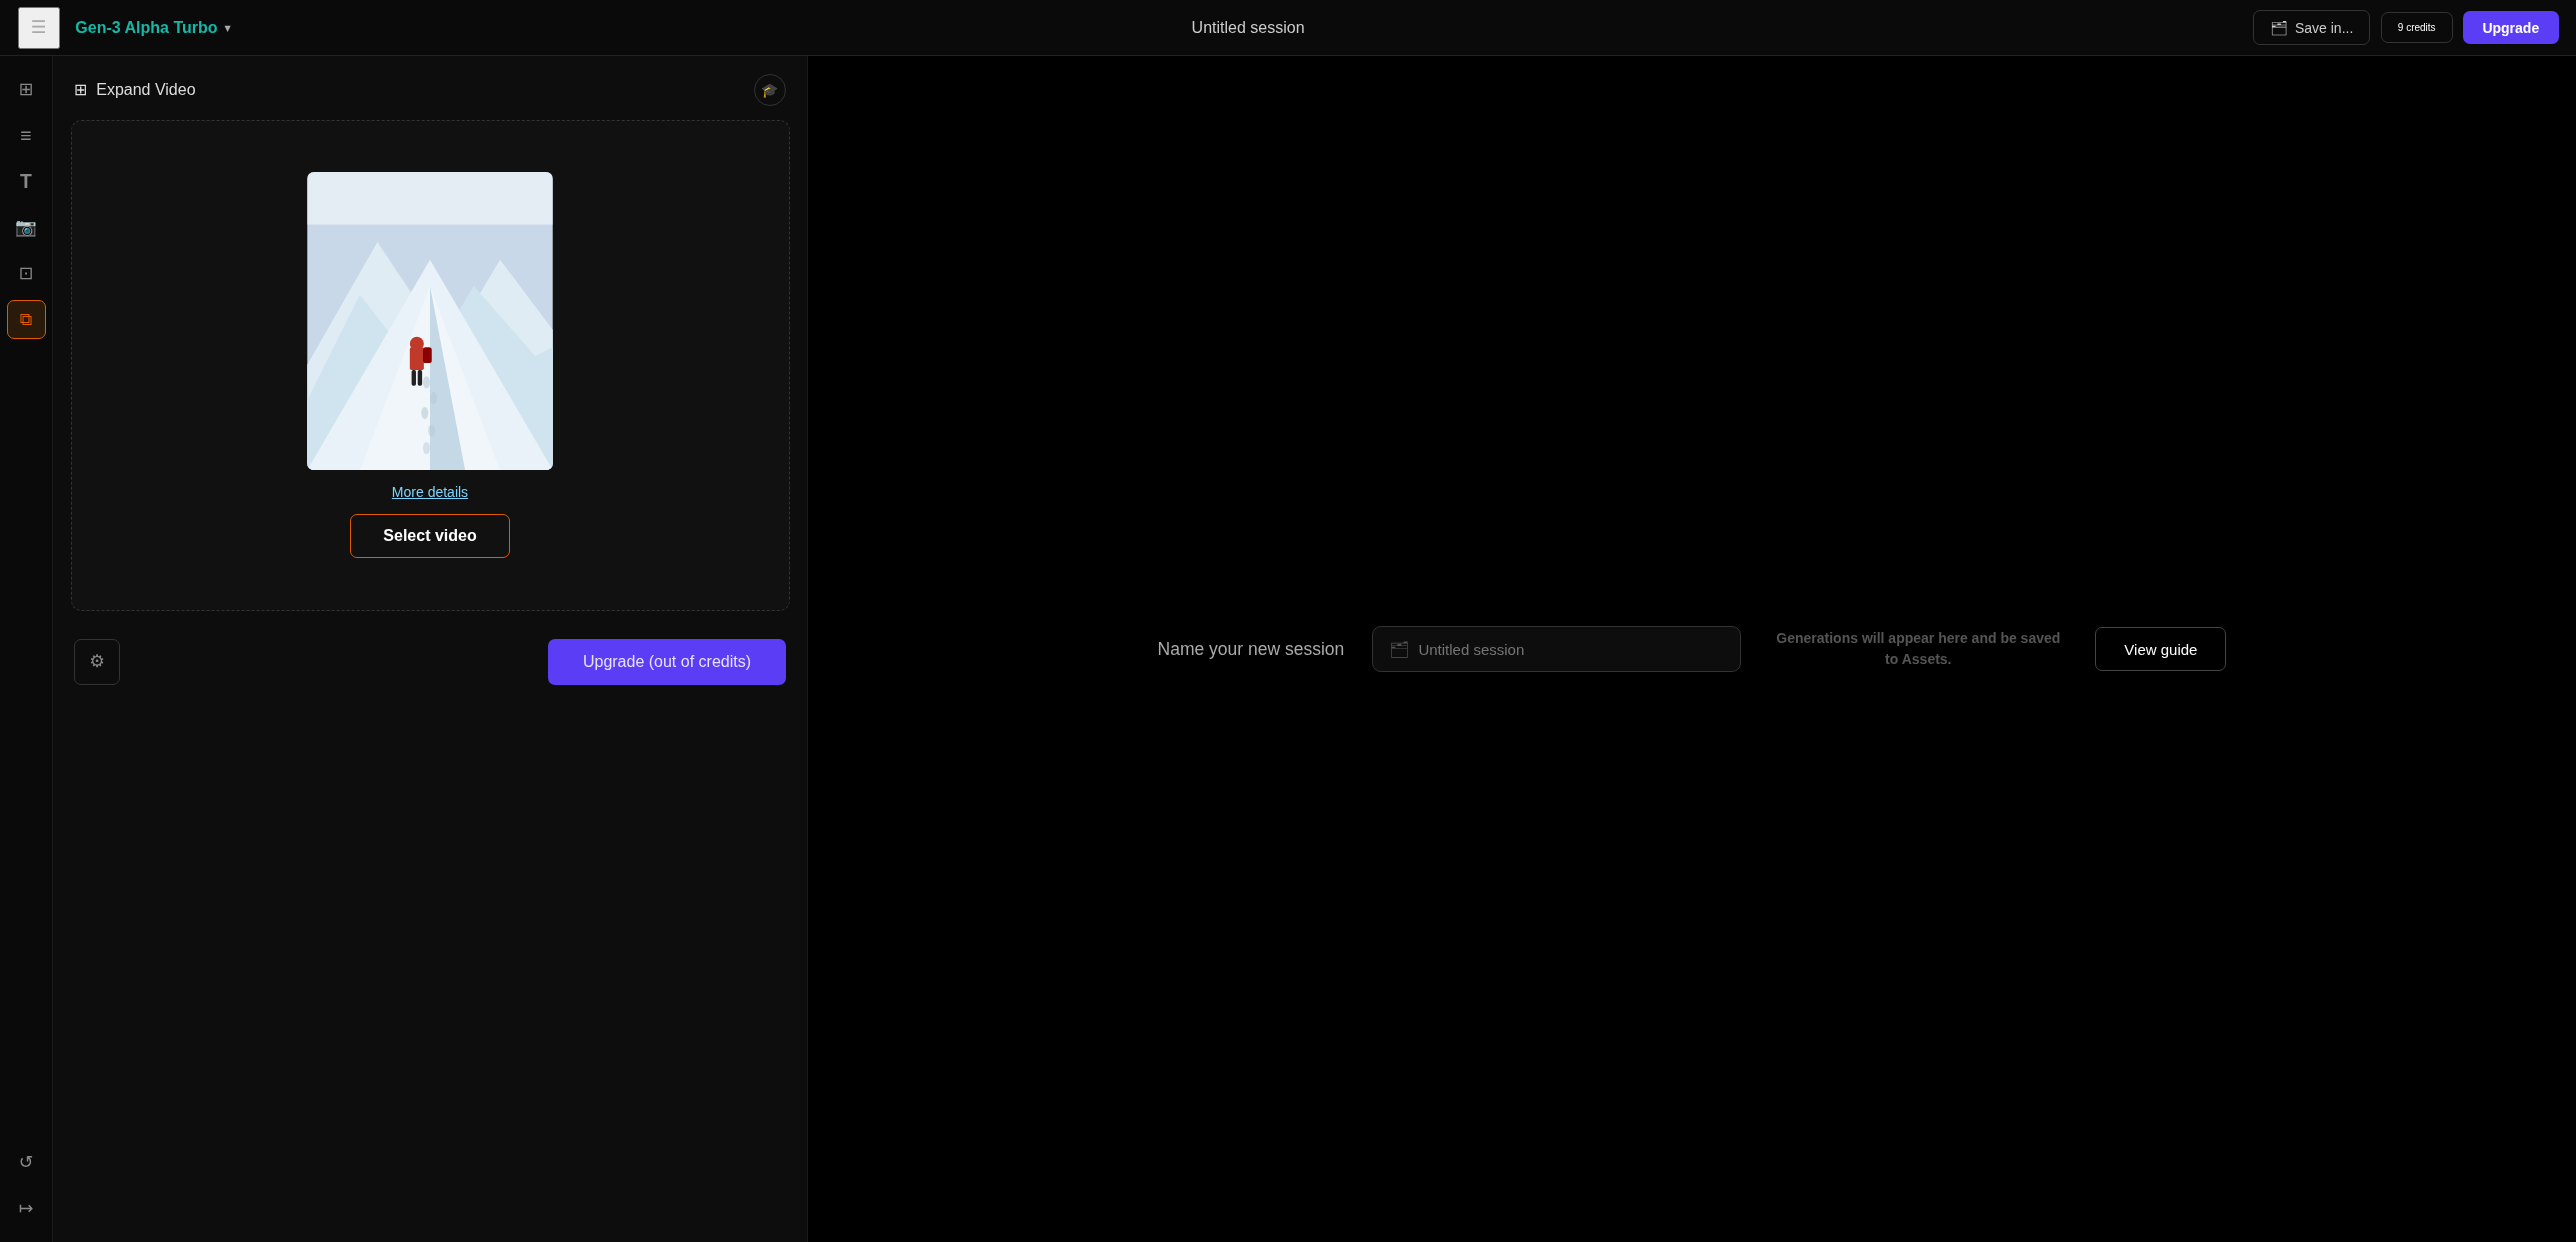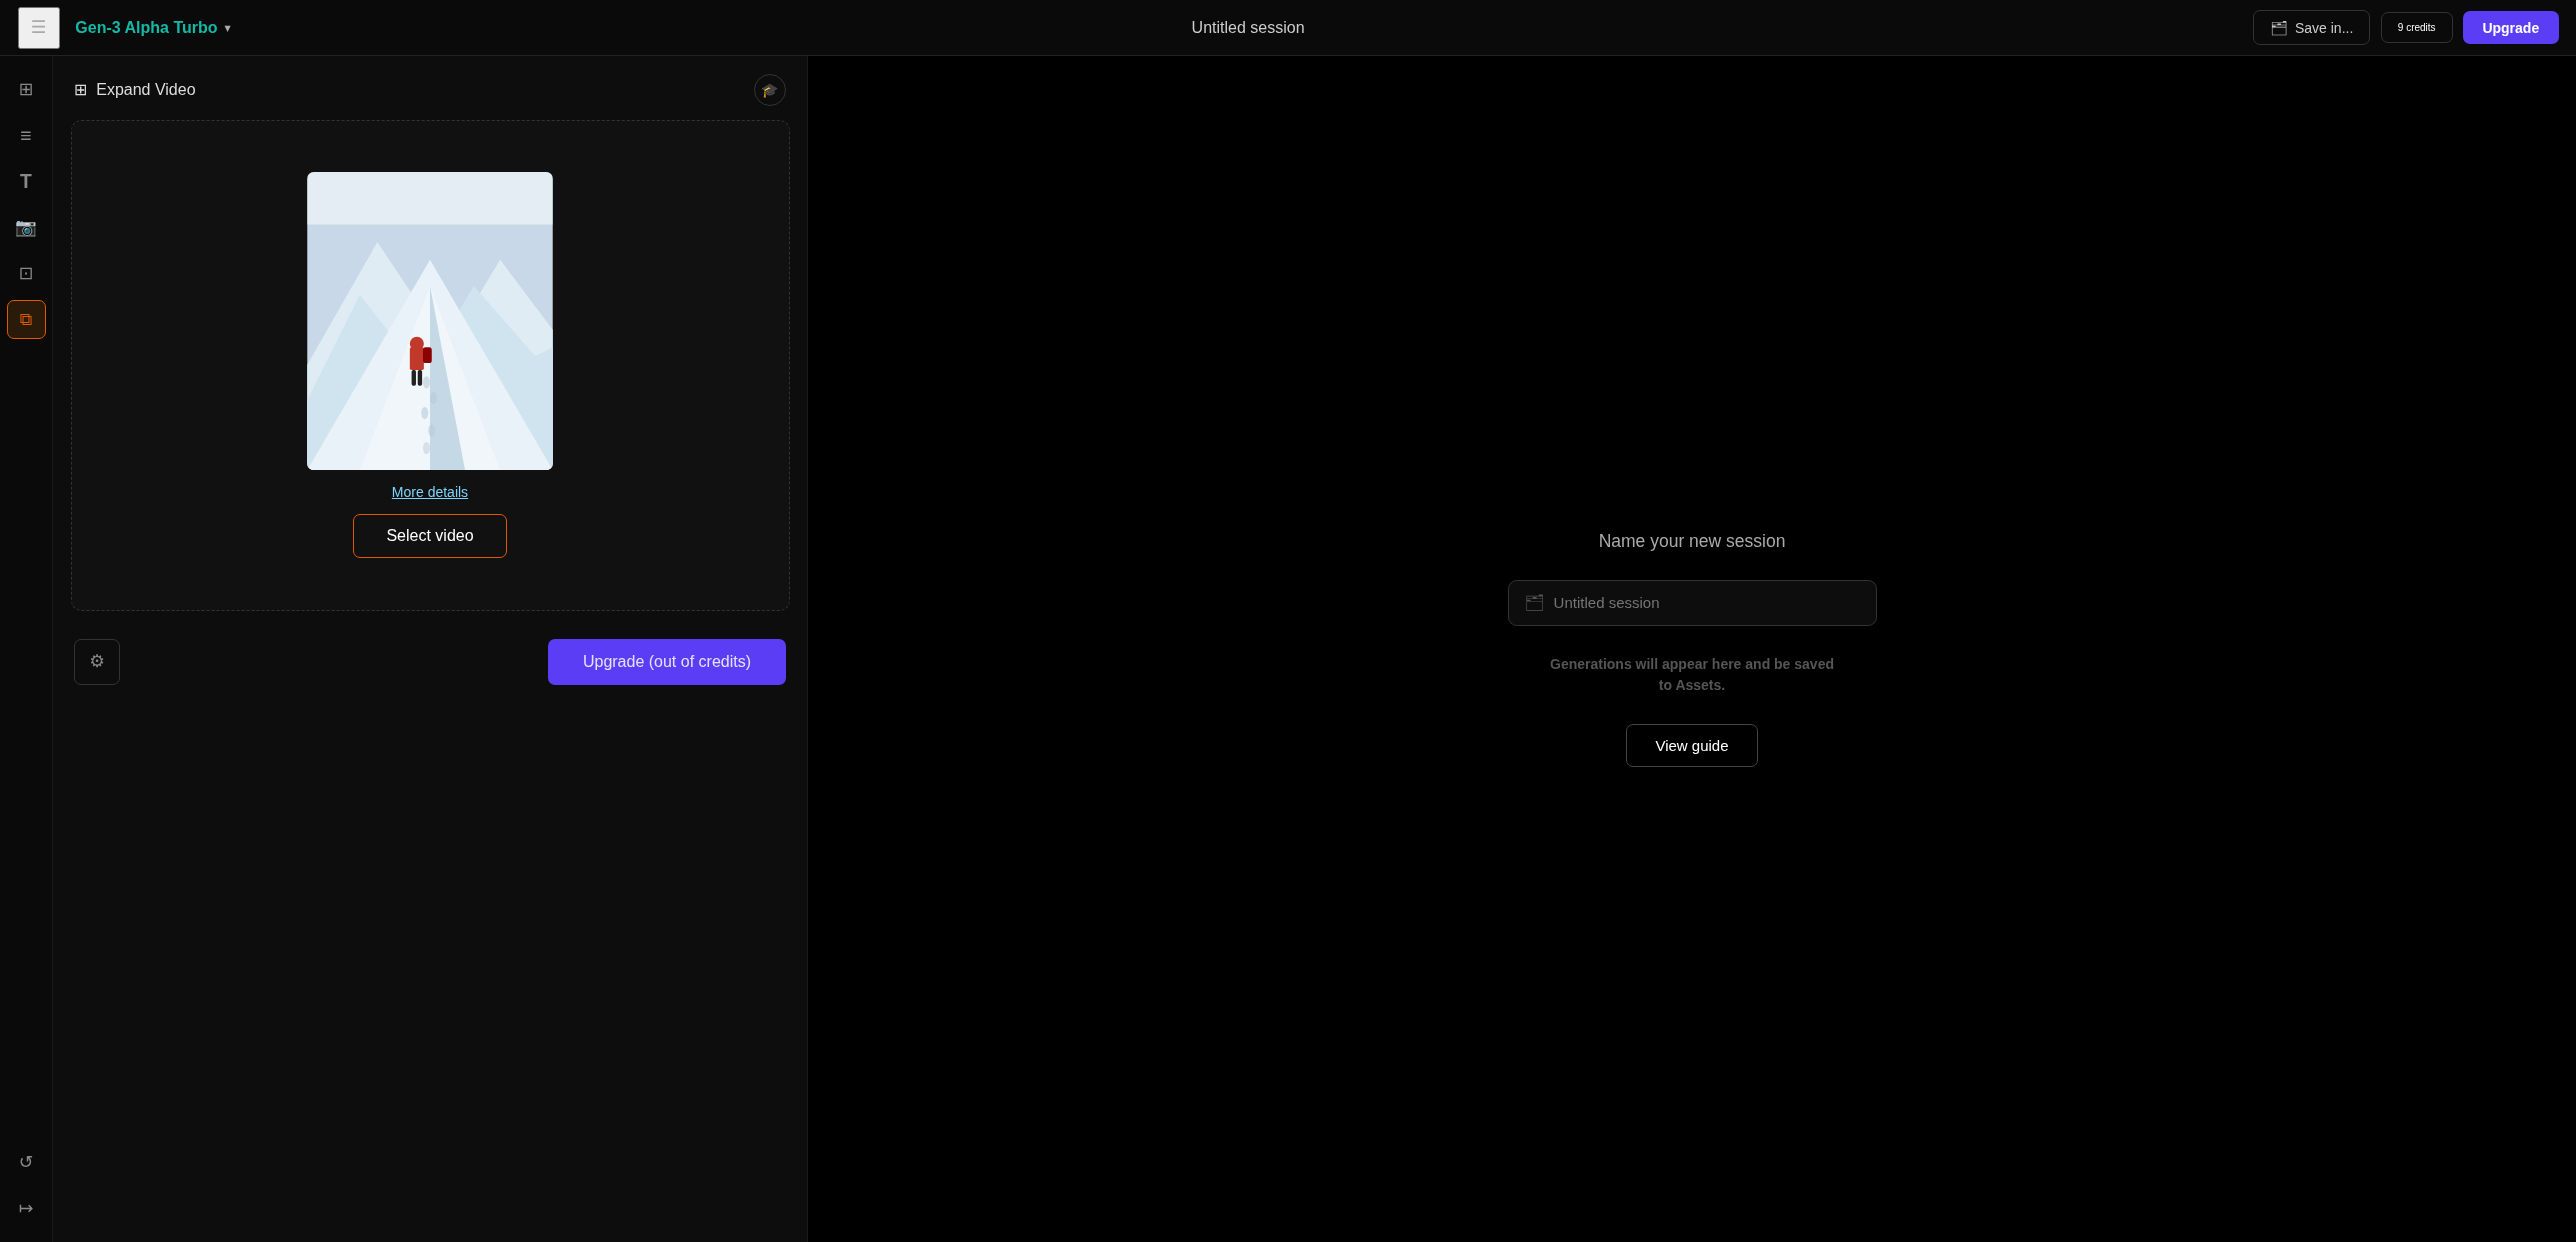--- a/index.html
+++ b/index.html
@@ -219,21 +219,21 @@
       cursor: pointer;
       font-size: 14px;
     }
     .select-video-btn {
       padding: 12.3px 32px;
       border: 1.8px solid #e05a00;
       border-radius: 7px;
       background: transparent;
       color: #fff;
       font-size: 16px;
-      font-weight: 400;
+      font-weight: 700;
       cursor: pointer;
     }
 
     
     .prompt-box {
       border: 1.8px solid #e05a00;
       border-radius: 8.8px;
       background: #111;
       padding: 16px 14px;
       display: flex;
@@ -303,21 +303,21 @@
     .upgrade-credits-btn span {
       font-weight: 300;
       opacity: 0.85;
     }
 
     
     .right-panel {
       flex: 1;
       background: #000;
       display: flex;
-      flex-direction: column;
+      flex-direction: row;
       align-items: center;
       justify-content: center;
       gap: 28px;
       padding: 35px;
     }
     .session-name-label {
       font-size: 17.5px;
       color: #aaa;
       text-align: center;
     }

